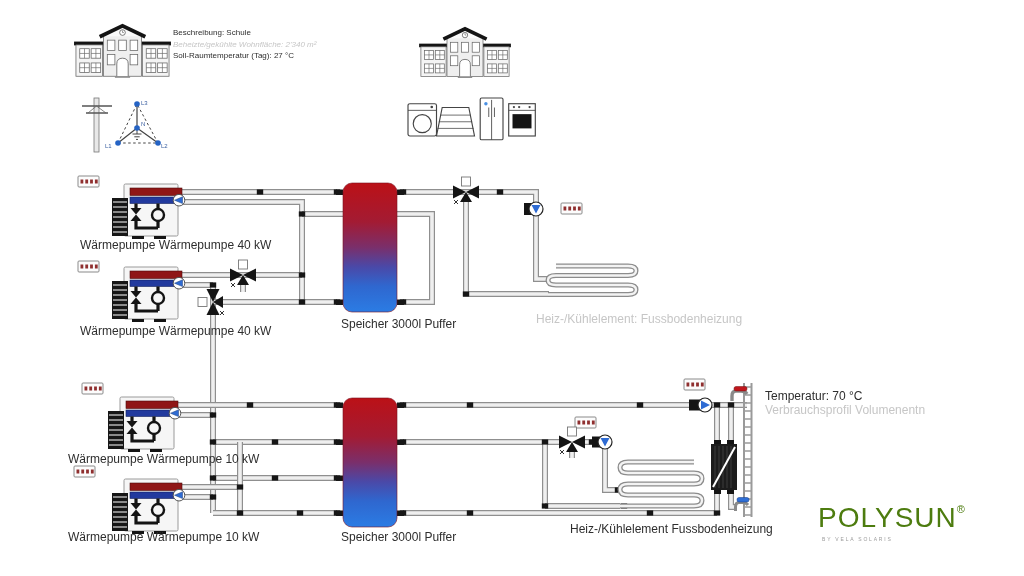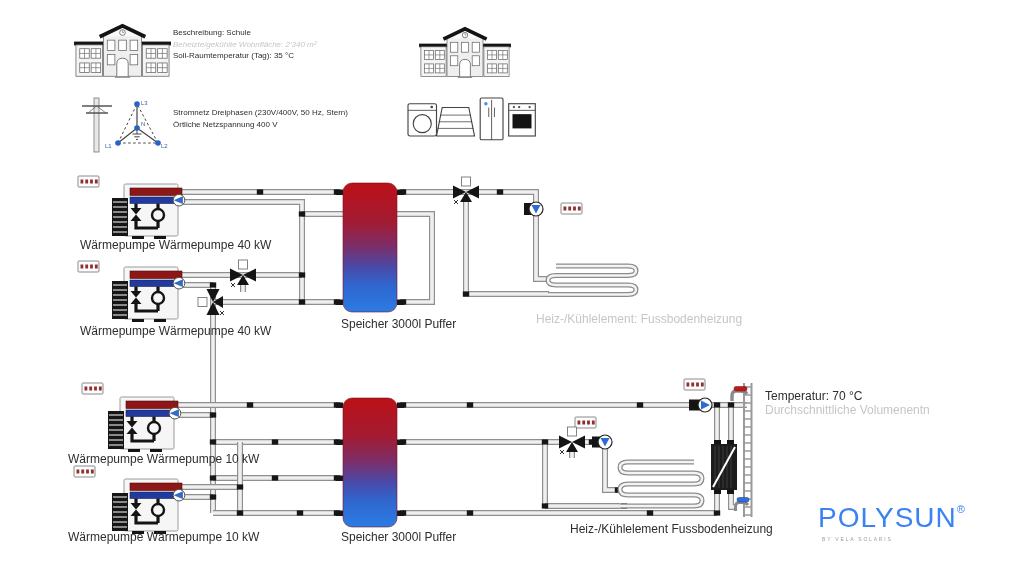--- a/index.html
+++ b/index.html
@@ -5,21 +5,21 @@
   html,body{margin:0;padding:0;background:#fff;}
   .stage{position:relative;width:1024px;height:576px;background:#ffffff;overflow:hidden;
          font-family:"Liberation Sans",sans-serif;}
   svg{position:absolute;left:0;top:0;}
   .info{position:absolute;display:flex;flex-direction:column;gap:2px;font-size:8px;
         color:#2e2e2e;line-height:9.5px;white-space:nowrap;}
   .info .gray{color:#c6c6c6;font-style:italic;}
   .lbl{position:absolute;font-size:12px;color:#2e2e2e;white-space:nowrap;}
   .lbl.gray{color:#c6c6c6;}
   .logo{position:absolute;left:818px;top:502px;font-size:28px;letter-spacing:1px;
-        color:#3b82f6;font-weight:500;}
+        color:#4d7c0f;font-weight:500;}
   .logo .reg{font-size:11px;vertical-align:14px;letter-spacing:0;}
   .tagline{position:absolute;left:822px;top:536px;font-size:5px;letter-spacing:1.8px;color:#9b9b9b;}
 </style>
 </head>
 <body>
 
 <div class="stage">
 
 <svg width="1024" height="576" viewBox="0 0 1024 576">
   <defs>
@@ -341,34 +341,30 @@
   </g>
 
   <g transform="translate(408,98) scale(0.95)">
         <use href="#appl"></use>
       </g>
 </svg>
 
 <div class="info" style="left:173px;top:28px">
   <span>Beschreibung: Schule</span>
   <span class="gray">Beheizte/gekühlte Wohnfläche: 2'340 m²</span>
-  <span>Soll-Raumtemperatur (Tag): 35 °C</span>
-</div>
-<div class="info" style="left:173px;top:108px">
-  <span>Stromnetz Dreiphasen (230V/400V, 50 Hz, Stern)</span>
-  <span>Örtliche Netzspannung 400 V</span>
+  <span>Soll-Raumtemperatur (Tag): 27 °C</span>
 </div>
 
 <div class="lbl" style="left:80px;top:238px">Wärmepumpe Wärmepumpe 40 kW</div>
 <div class="lbl" style="left:80px;top:324px">Wärmepumpe Wärmepumpe 40 kW</div>
 <div class="lbl" style="left:68px;top:452px">Wärmepumpe Wärmepumpe 10 kW</div>
 <div class="lbl" style="left:68px;top:530px">Wärmepumpe Wärmepumpe 10 kW</div>
 <div class="lbl" style="left:341px;top:317px">Speicher 3000l Puffer</div>
 <div class="lbl" style="left:341px;top:530px">Speicher 3000l Puffer</div>
 <div class="lbl gray" style="left:536px;top:312px">Heiz-/Kühlelement: Fussbodenheizung</div>
 <div class="lbl" style="left:570px;top:522px">Heiz-/Kühlelement Fussbodenheizung</div>
 <div class="lbl" style="left:765px;top:389px">Temperatur: 70 °C</div>
-<div class="lbl gray" style="left:765px;top:403px">Durchschnittliche Volumenentn</div>
+<div class="lbl gray" style="left:765px;top:403px">Verbrauchsprofil Volumenentn</div>
 
 <div class="logo"><span>POLYSUN</span><span class="reg">®</span></div>
 <div class="tagline">BY VELA SOLARIS</div>
 
 </div>
 
 </body></html>

